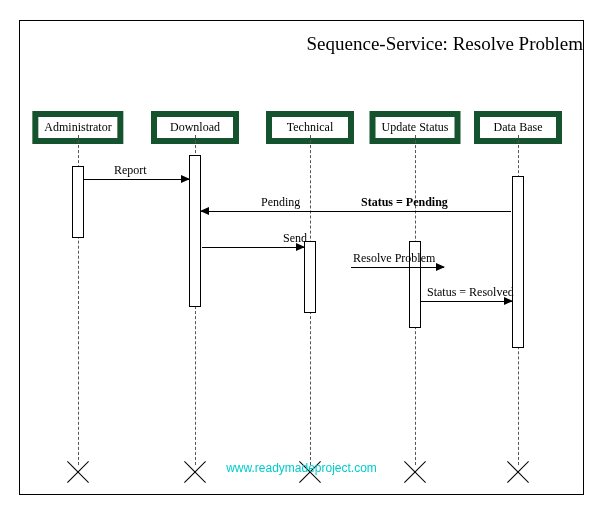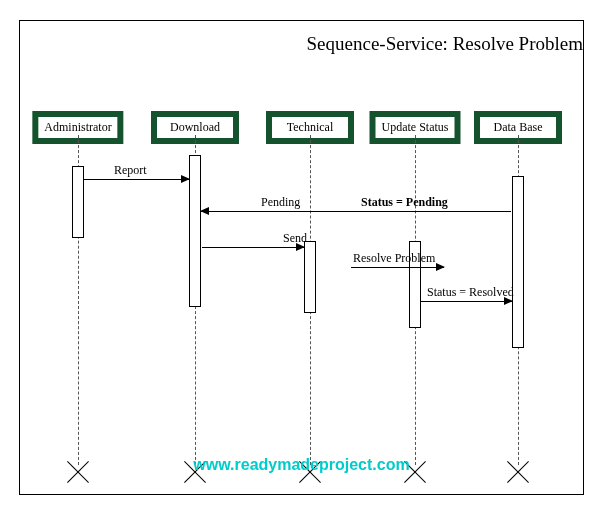--- a/index.html
+++ b/index.html
@@ -118,22 +118,22 @@
     background: transparent;
   }
 
   .watermark {
     position: absolute;
     bottom: 18px;
     left: 0;
     width: 100%;
     text-align: center;
     font-family: Arial, sans-serif;
-    font-size: 16px;
-    font-weight: bold;
+    font-size: 12px;
+    font-weight: normal;
     color: #00cccc;
     line-height: 1.35;
     pointer-events: none;
   }
 </style>
 </head>
 <body>
 
 <div class="frame">
   <div class="title">Sequence-Service: Resolve Problem</div>

